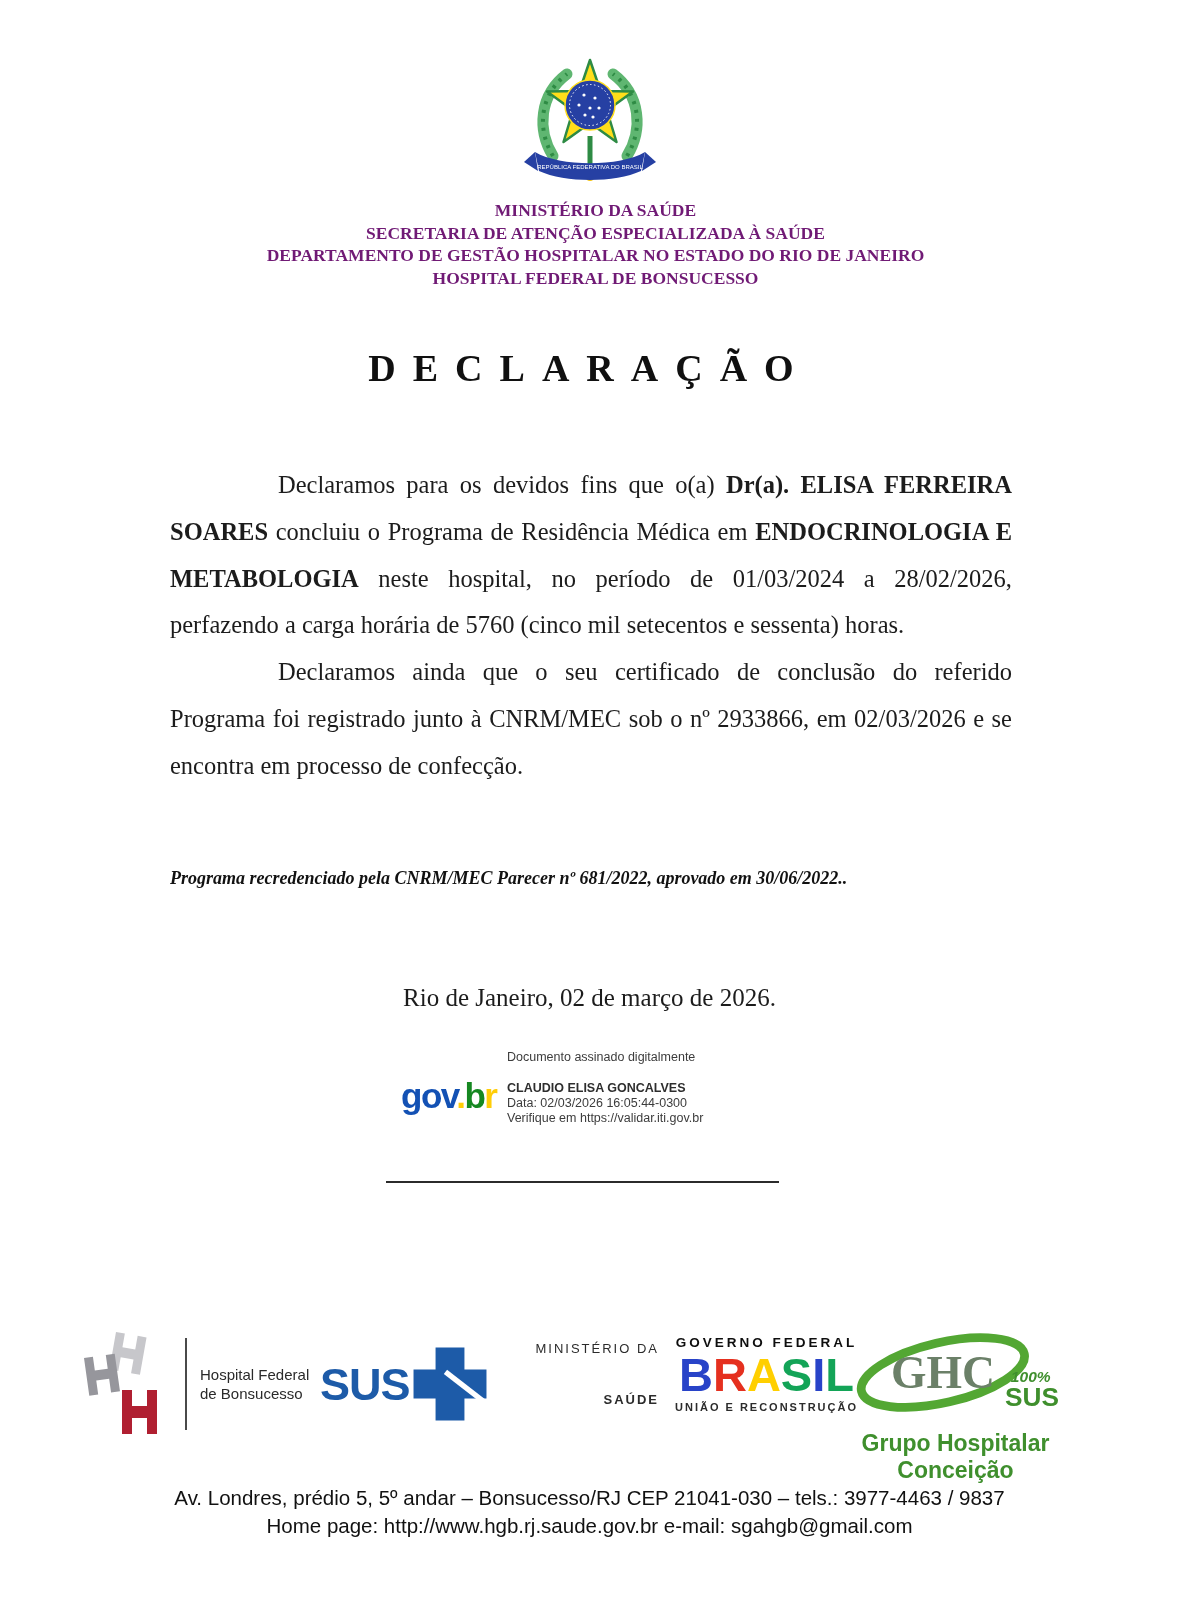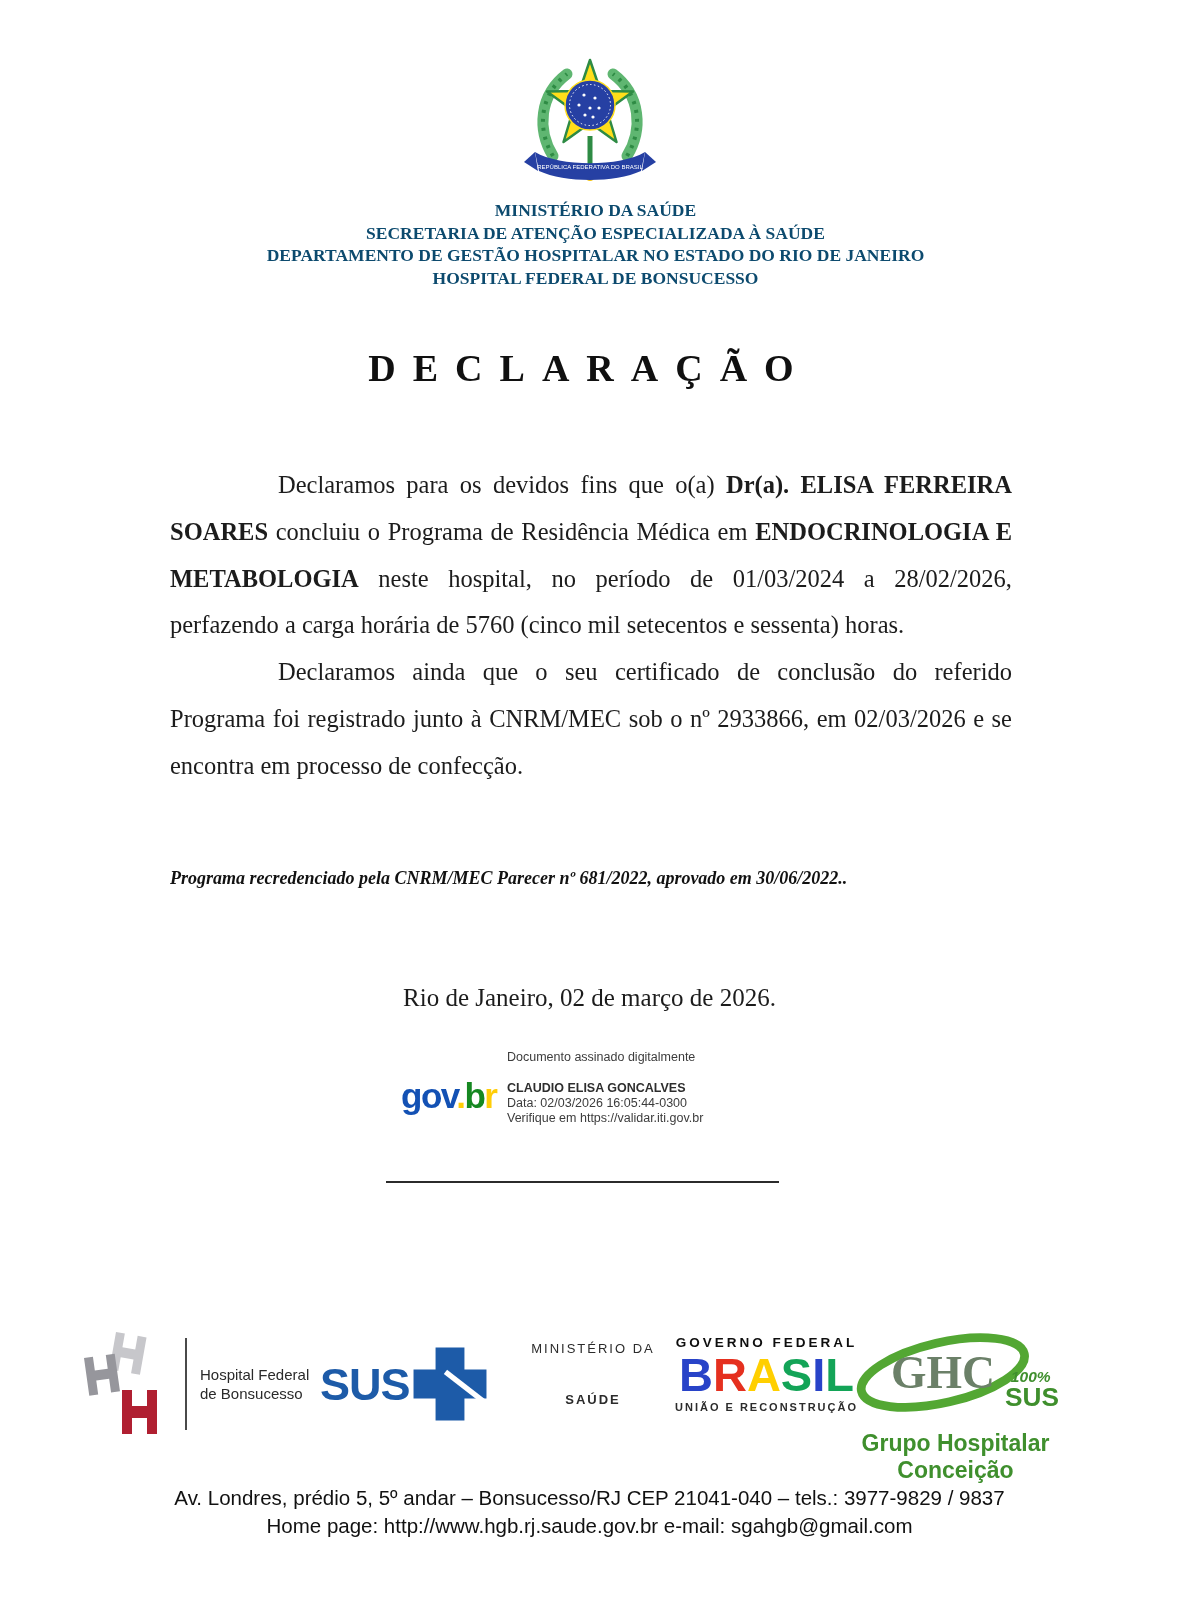--- a/index.html
+++ b/index.html
@@ -2,21 +2,21 @@
 <html><head>
 <meta charset="utf-8">
 <style>
   html,body{margin:0;padding:0;background:#ffffff;}
   .page{position:relative;width:1179px;height:1612px;background:#ffffff;
         font-family:"Liberation Serif",serif;color:#1c1c1c;overflow:hidden;}
 
   .coat{position:absolute;top:50px;left:50%;transform:translateX(-50%);}
 
   .header-block{position:absolute;top:199px;left:0;right:0;text-align:center;
-        font-weight:bold;font-size:17.5px;line-height:22.5px;color:#0c4a6e;padding-left:12px;}
+        font-weight:bold;font-size:17.5px;line-height:22.5px;color:#701a75;padding-left:12px;}
 
   .doc-title{position:absolute;top:346px;left:0;right:0;text-align:center;
         font-size:38px;font-weight:bold;letter-spacing:17px;color:#101010;}
 
   .body-text{position:absolute;top:462px;left:170px;width:842px;
         font-size:24.5px;line-height:46.8px;text-align:justify;}
   .body-text p{margin:0;text-indent:108px;}
   .body-text .b{font-weight:bold;}
 
   .note{position:absolute;top:868px;left:170px;width:842px;
@@ -37,21 +37,21 @@
         font-family:"Liberation Sans",sans-serif;}
   .hfb-divider{width:2px;height:92px;background:#4a4a4a;}
   .hfb-label{font-size:15px;line-height:19px;color:#2a2a2a;}
 
   .sus-logo{position:absolute;left:320px;top:1346px;display:flex;align-items:center;
         font-family:"Liberation Sans",sans-serif;}
   .sus-word{font-size:45px;font-weight:900;letter-spacing:-1px;line-height:1;margin-right:2px;}
 
   .gov-federal{position:absolute;left:527px;top:1335px;display:flex;gap:16px;align-items:center;
         font-family:"Liberation Sans",sans-serif;}
-  .ministry{text-align:center;font-size:13px;letter-spacing:2px;color:#2b2b2b;line-height:18px;width:132px;}
+  .ministry{text-align:right;font-size:13px;letter-spacing:2px;color:#2b2b2b;line-height:18px;width:132px;}
   .ministry .bold{font-weight:bold;margin-top:33px;}
   .brasil-block{text-align:center;}
   .governo-federal{font-size:13.5px;font-weight:bold;letter-spacing:3px;color:#0e0e0e;margin-bottom:2px;}
   .brasil-word{font-size:47px;font-weight:900;line-height:46px;letter-spacing:0px;
         font-family:"Liberation Sans",sans-serif;}
   .uniao{font-size:11px;font-weight:bold;letter-spacing:2px;color:#2b2b2b;margin-top:3px;}
 
   .ghc-logo{position:absolute;left:853px;top:1322px;width:205px;text-align:center;
         font-family:"Liberation Sans",sans-serif;}
   .ghc-label{font-size:23px;font-weight:bold;margin-top:2px;}
@@ -161,17 +161,17 @@
     <svg width="205" height="102" viewBox="0 0 210 105" style="color: rgb(83, 167, 51);">
       <ellipse cx="92" cy="52" rx="86" ry="31" fill="none" stroke="currentColor" stroke-width="9" transform="rotate(-13 92 52)"></ellipse>
       <text x="92" y="68" text-anchor="middle" font-size="47" font-weight="bold" font-family="Liberation Serif, serif" fill="#6B8068">GHC</text>
       <text x="162" y="62" font-size="16" font-weight="bold" font-style="italic" fill="#3F8F2D" font-family="Liberation Sans, sans-serif">100%</text>
       <text x="156" y="86" font-size="27" font-weight="bold" fill="#3F8F2D" font-family="Liberation Sans, sans-serif">SUS</text>
     </svg>
     <div class="ghc-label" style="color: rgb(63, 143, 45);">Grupo Hospitalar Conceição</div>
   </div>
 
   <div class="footer">
-    <div>Av. Londres, prédio 5, 5º andar – Bonsucesso/RJ CEP 21041-040 – tels.: 3977-9829 / 9837</div>
+    <div>Av. Londres, prédio 5, 5º andar – Bonsucesso/RJ CEP 21041-030 – tels.: 3977-4463 / 9837</div>
     <div>Home page: http://www.hgb.rj.saude.gov.br e-mail: sgahgb@gmail.com</div>
   </div>
 
 </div>
 
 </body></html>

